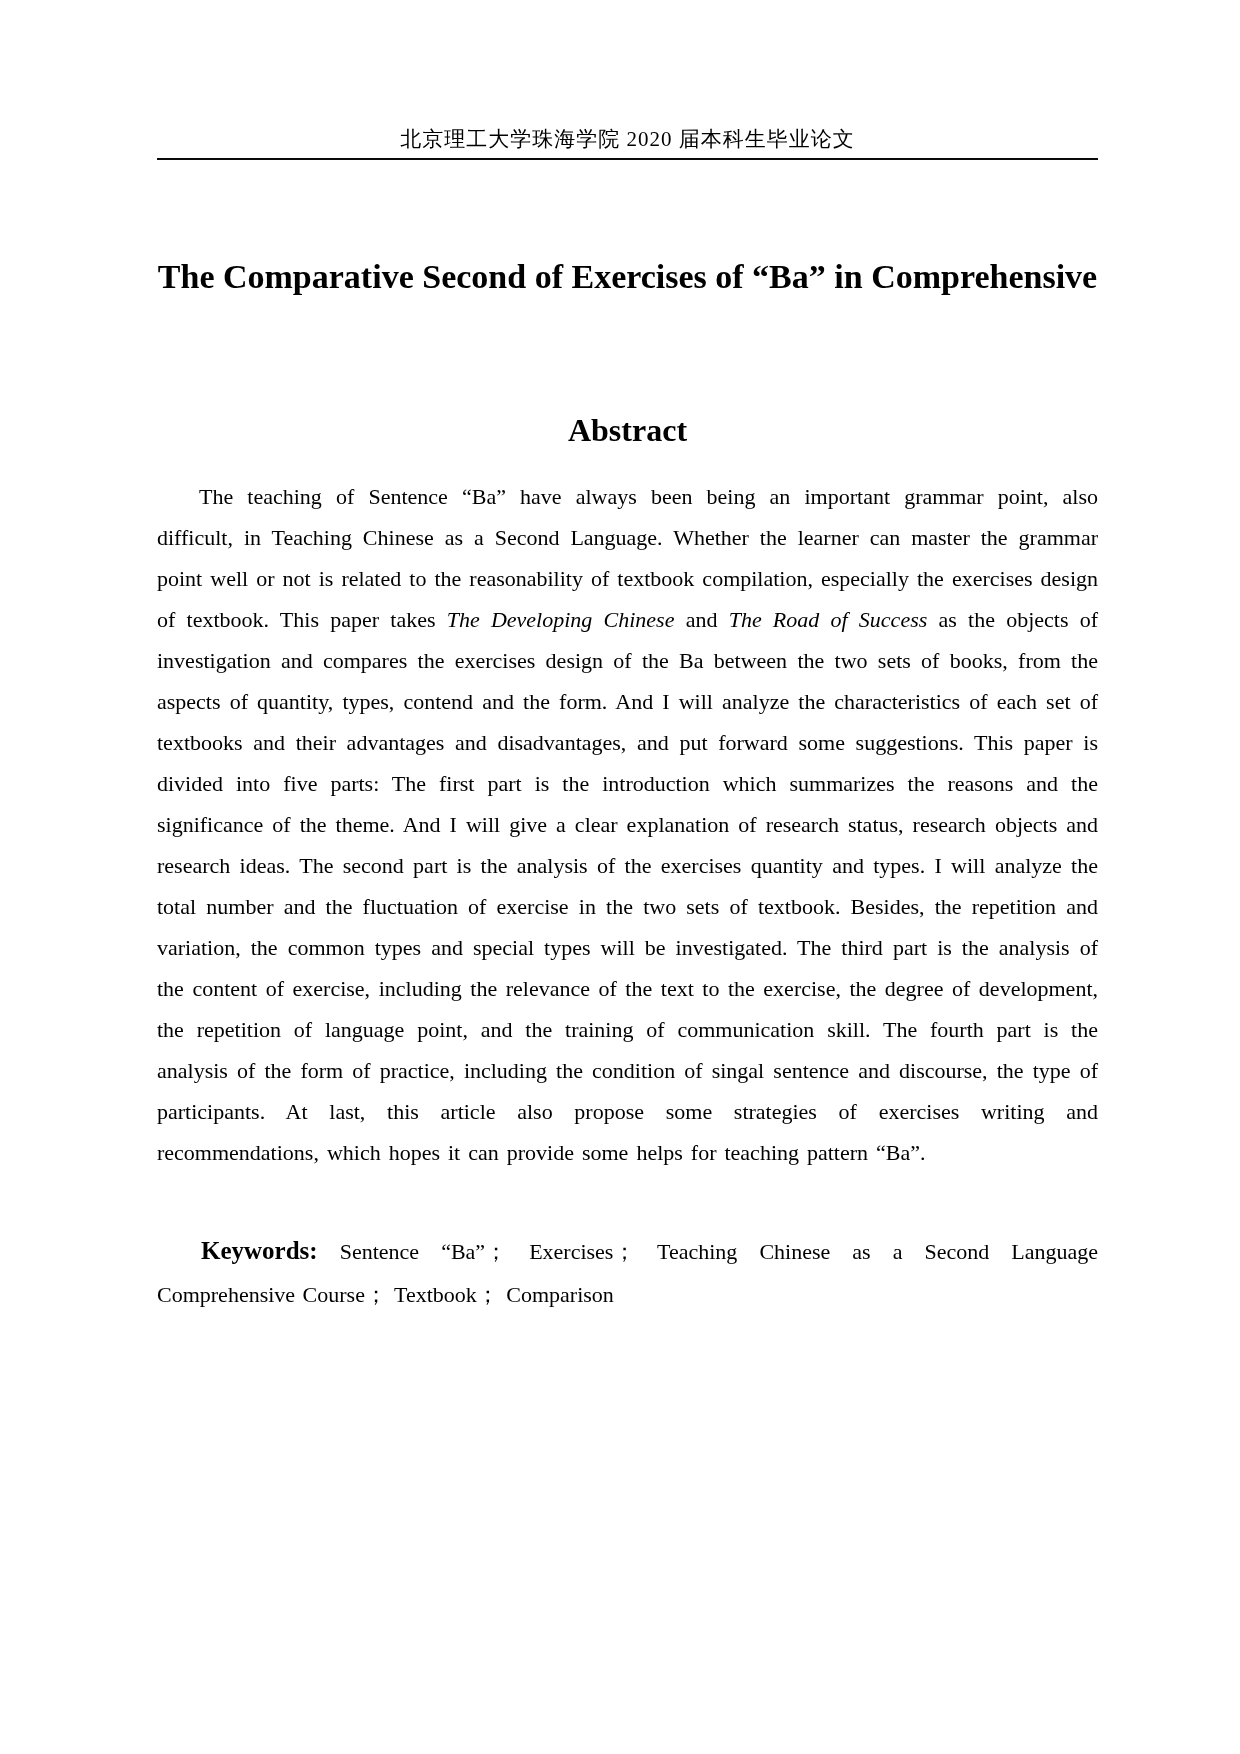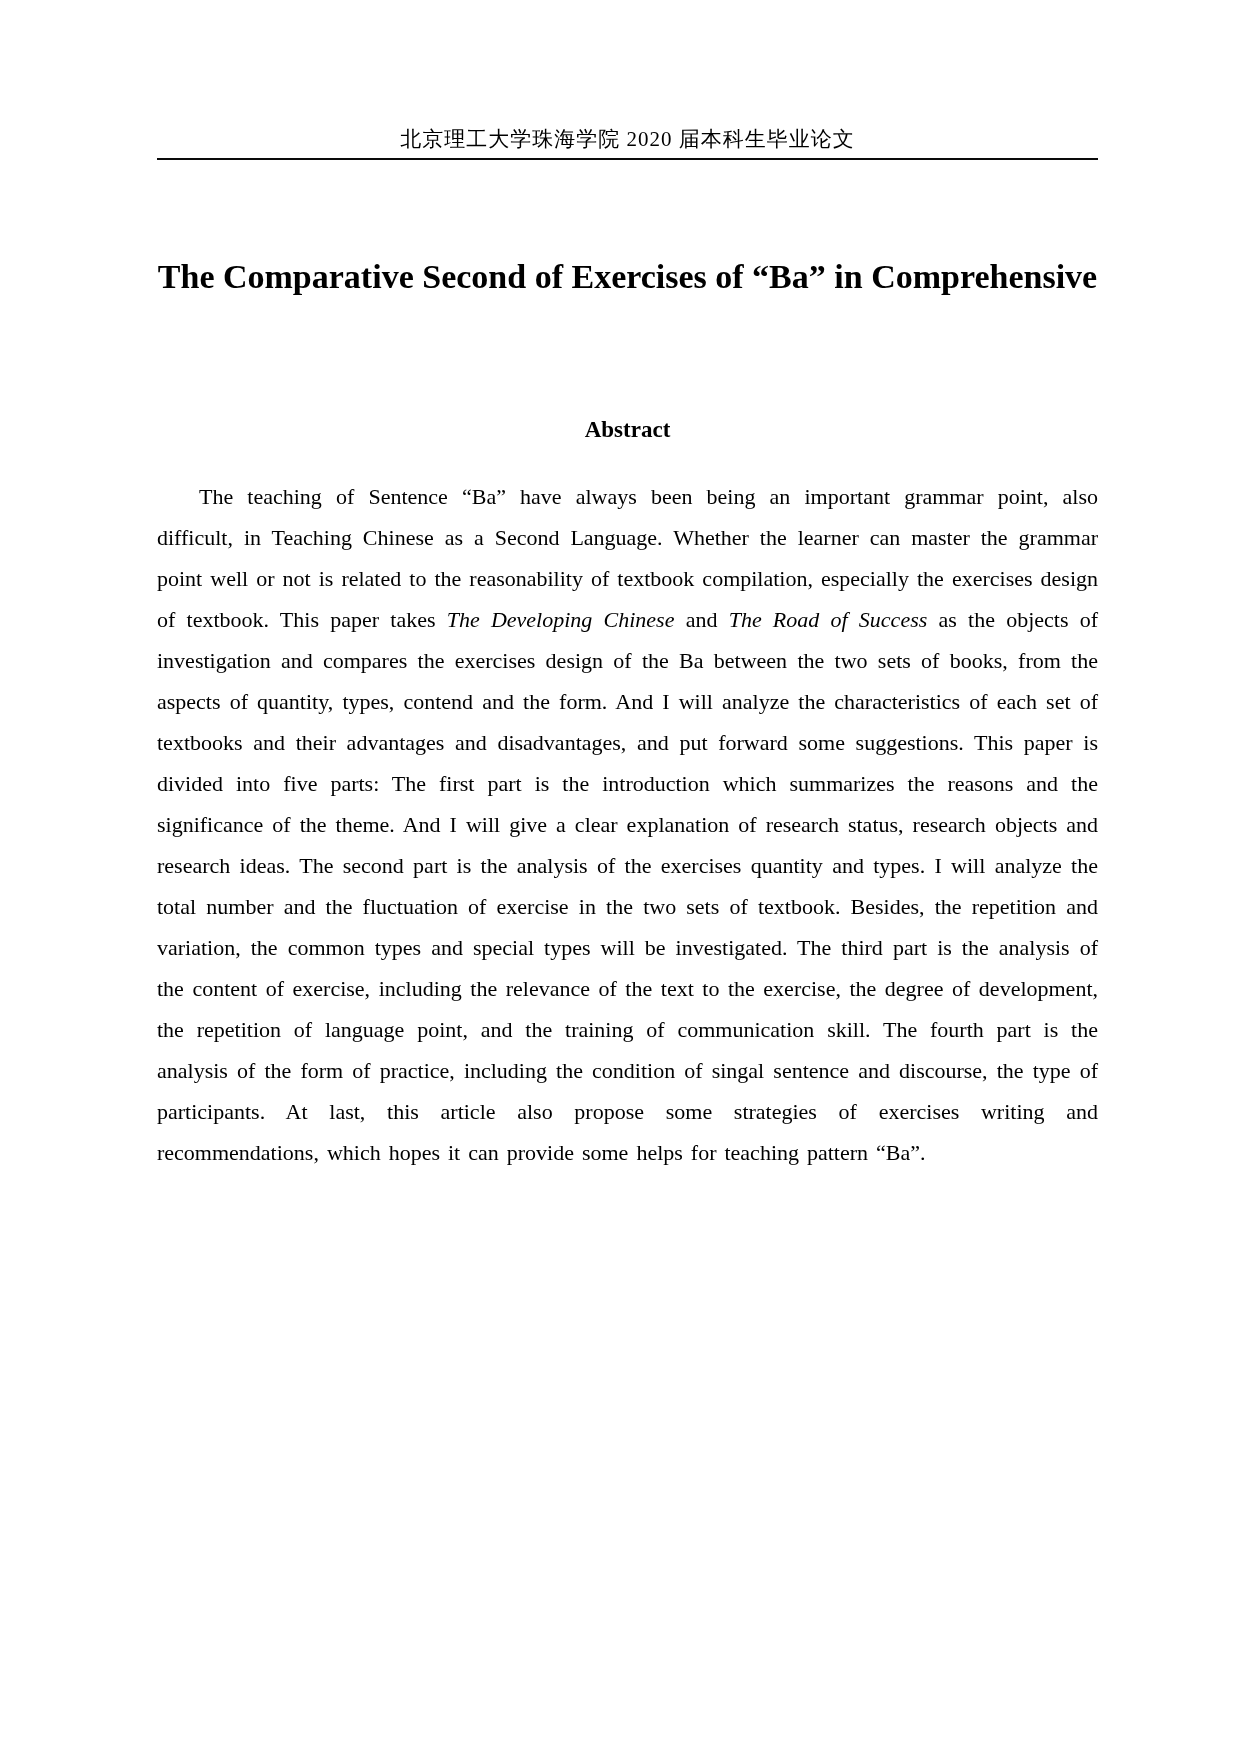--- a/index.html
+++ b/index.html
@@ -38,21 +38,21 @@
     font-size: 34px;
   }
   .title .title-line {
     display: block;
     line-height: 57px;
   }
   .abstract-heading {
     margin: 103px 0 0 0;
     text-align: center;
     font-weight: bold;
-    font-size: 23px;
+    font-size: 32px;
     line-height: 44px;
   }
   .abstract-body {
     margin: 24px 0 0 0;
     font-size: 22px;
     line-height: 41px;
     text-align: justify;
     text-indent: 42px;
     word-spacing: 2.5px;
   }
@@ -83,15 +83,18 @@
     </div>
 
     <h1 class="title">
       <span class="title-line">The Comparative Second of Exercises of “Ba” in Comprehensive</span>
     </h1>
 
     <h2 class="abstract-heading">Abstract</h2>
 
     <p class="abstract-body"><span>The teaching of Sentence “Ba” have always been being an important grammar point, also difficult, in Teaching Chinese as a Second Language. Whether the learner can master the grammar point well or not is related to the reasonability of textbook compilation, especially the exercises design of textbook. This paper takes </span><span class="italic">The Developing Chinese</span><span> and </span><span class="italic">The Road of Success</span><span> as the objects of investigation and compares the exercises design of the Ba between the two sets of books, from the aspects of  quantity, types, contend and the form. And I will analyze the characteristics of each set of textbooks and their advantages and disadvantages, and put forward some suggestions. This paper is divided into five parts: The first part is the introduction which summarizes the reasons and the significance of the theme. And I will give a clear explanation of research status, research objects and research ideas. The second part is the analysis of the exercises quantity and types. I will analyze the total number and the fluctuation of exercise in the two sets of textbook. Besides, the repetition and variation, the common types and special types will be investigated. The third part is the analysis of the content of exercise, including the relevance of the text to the exercise, the degree of development, the repetition of language point, and the training of communication skill. The fourth part is the analysis of the form of practice, including the condition of singal sentence and discourse, the type of participants. At last, this article also propose some strategies of exercises writing and recommendations, which hopes it can provide some helps for teaching pattern “Ba”.</span></p>
 
+    <p class="keywords">
+      <span class="kw-label">Keywords:</span><span class="kw-text"> Sentence “Ba”； Exercises； Teaching Chinese as a Second Language Comprehensive Course； Textbook； Comparison</span>
+    </p>
 
   </div>
 </div>
 
 </body></html>

